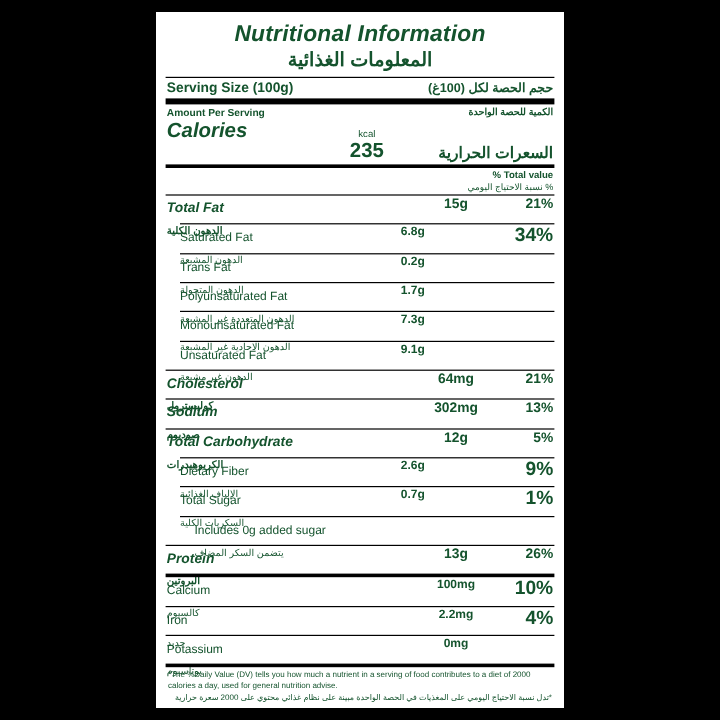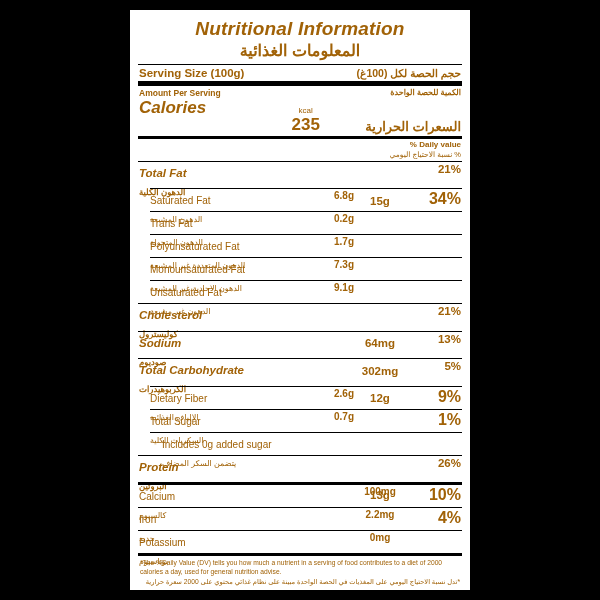--- a/index.html
+++ b/index.html
@@ -15,21 +15,21 @@
     font-family: "Liberation Sans", sans-serif;
     overflow: hidden;
   }
   .panel {
     position: absolute;
     left: 130px;
     top: 10px;
     width: 340px;
     height: 580px;
     background: #ffffff;
-    color: #a16207;
+    color: #14532d;
     box-sizing: border-box;
     padding: 6px 8px 4px 8px;
     display: flex;
     flex-direction: column;
   }
   .title {
     text-align: center;
     font-weight: bold;
     font-style: italic;
     font-size: 19px;
@@ -168,21 +168,20 @@
   }
   .nrow .amt {
     width: 74px;
     text-align: center;
     font-size: 10px;
     font-weight: bold;
     padding-top: 0px;
   }
   .nrow.bold .amt {
     font-size: 11.5px;
-    margin-top: 32px;
   }
   .nrow .pct {
     width: 44px;
     text-align: right;
     font-size: 16px;
     font-weight: bold;
   }
   .nrow.bold .pct {
     font-size: 11.5px;
   }
@@ -230,21 +229,21 @@
       <span class="cal-mid">
         <span class="cal-unit">kcal</span>
         <span class="cal-value">235</span>
       </span>
       <span class="cal-label-ar">السعرات الحرارية</span>
     </div>
 
     <div class="rule-med"></div>
 
     <div class="dv-row">
-      <span>% Daily value</span>
+      <span>% Total value</span>
       <span class="ar">% نسبة الاحتياج اليومي</span>
     </div>
 
     <div class="rule-thin"></div>
 
     <div class="nrow bold">
       <span class="names">
         <span class="en">Total Fat</span><br>
         <span class="ar">الدهون الكلية</span>
       </span>

